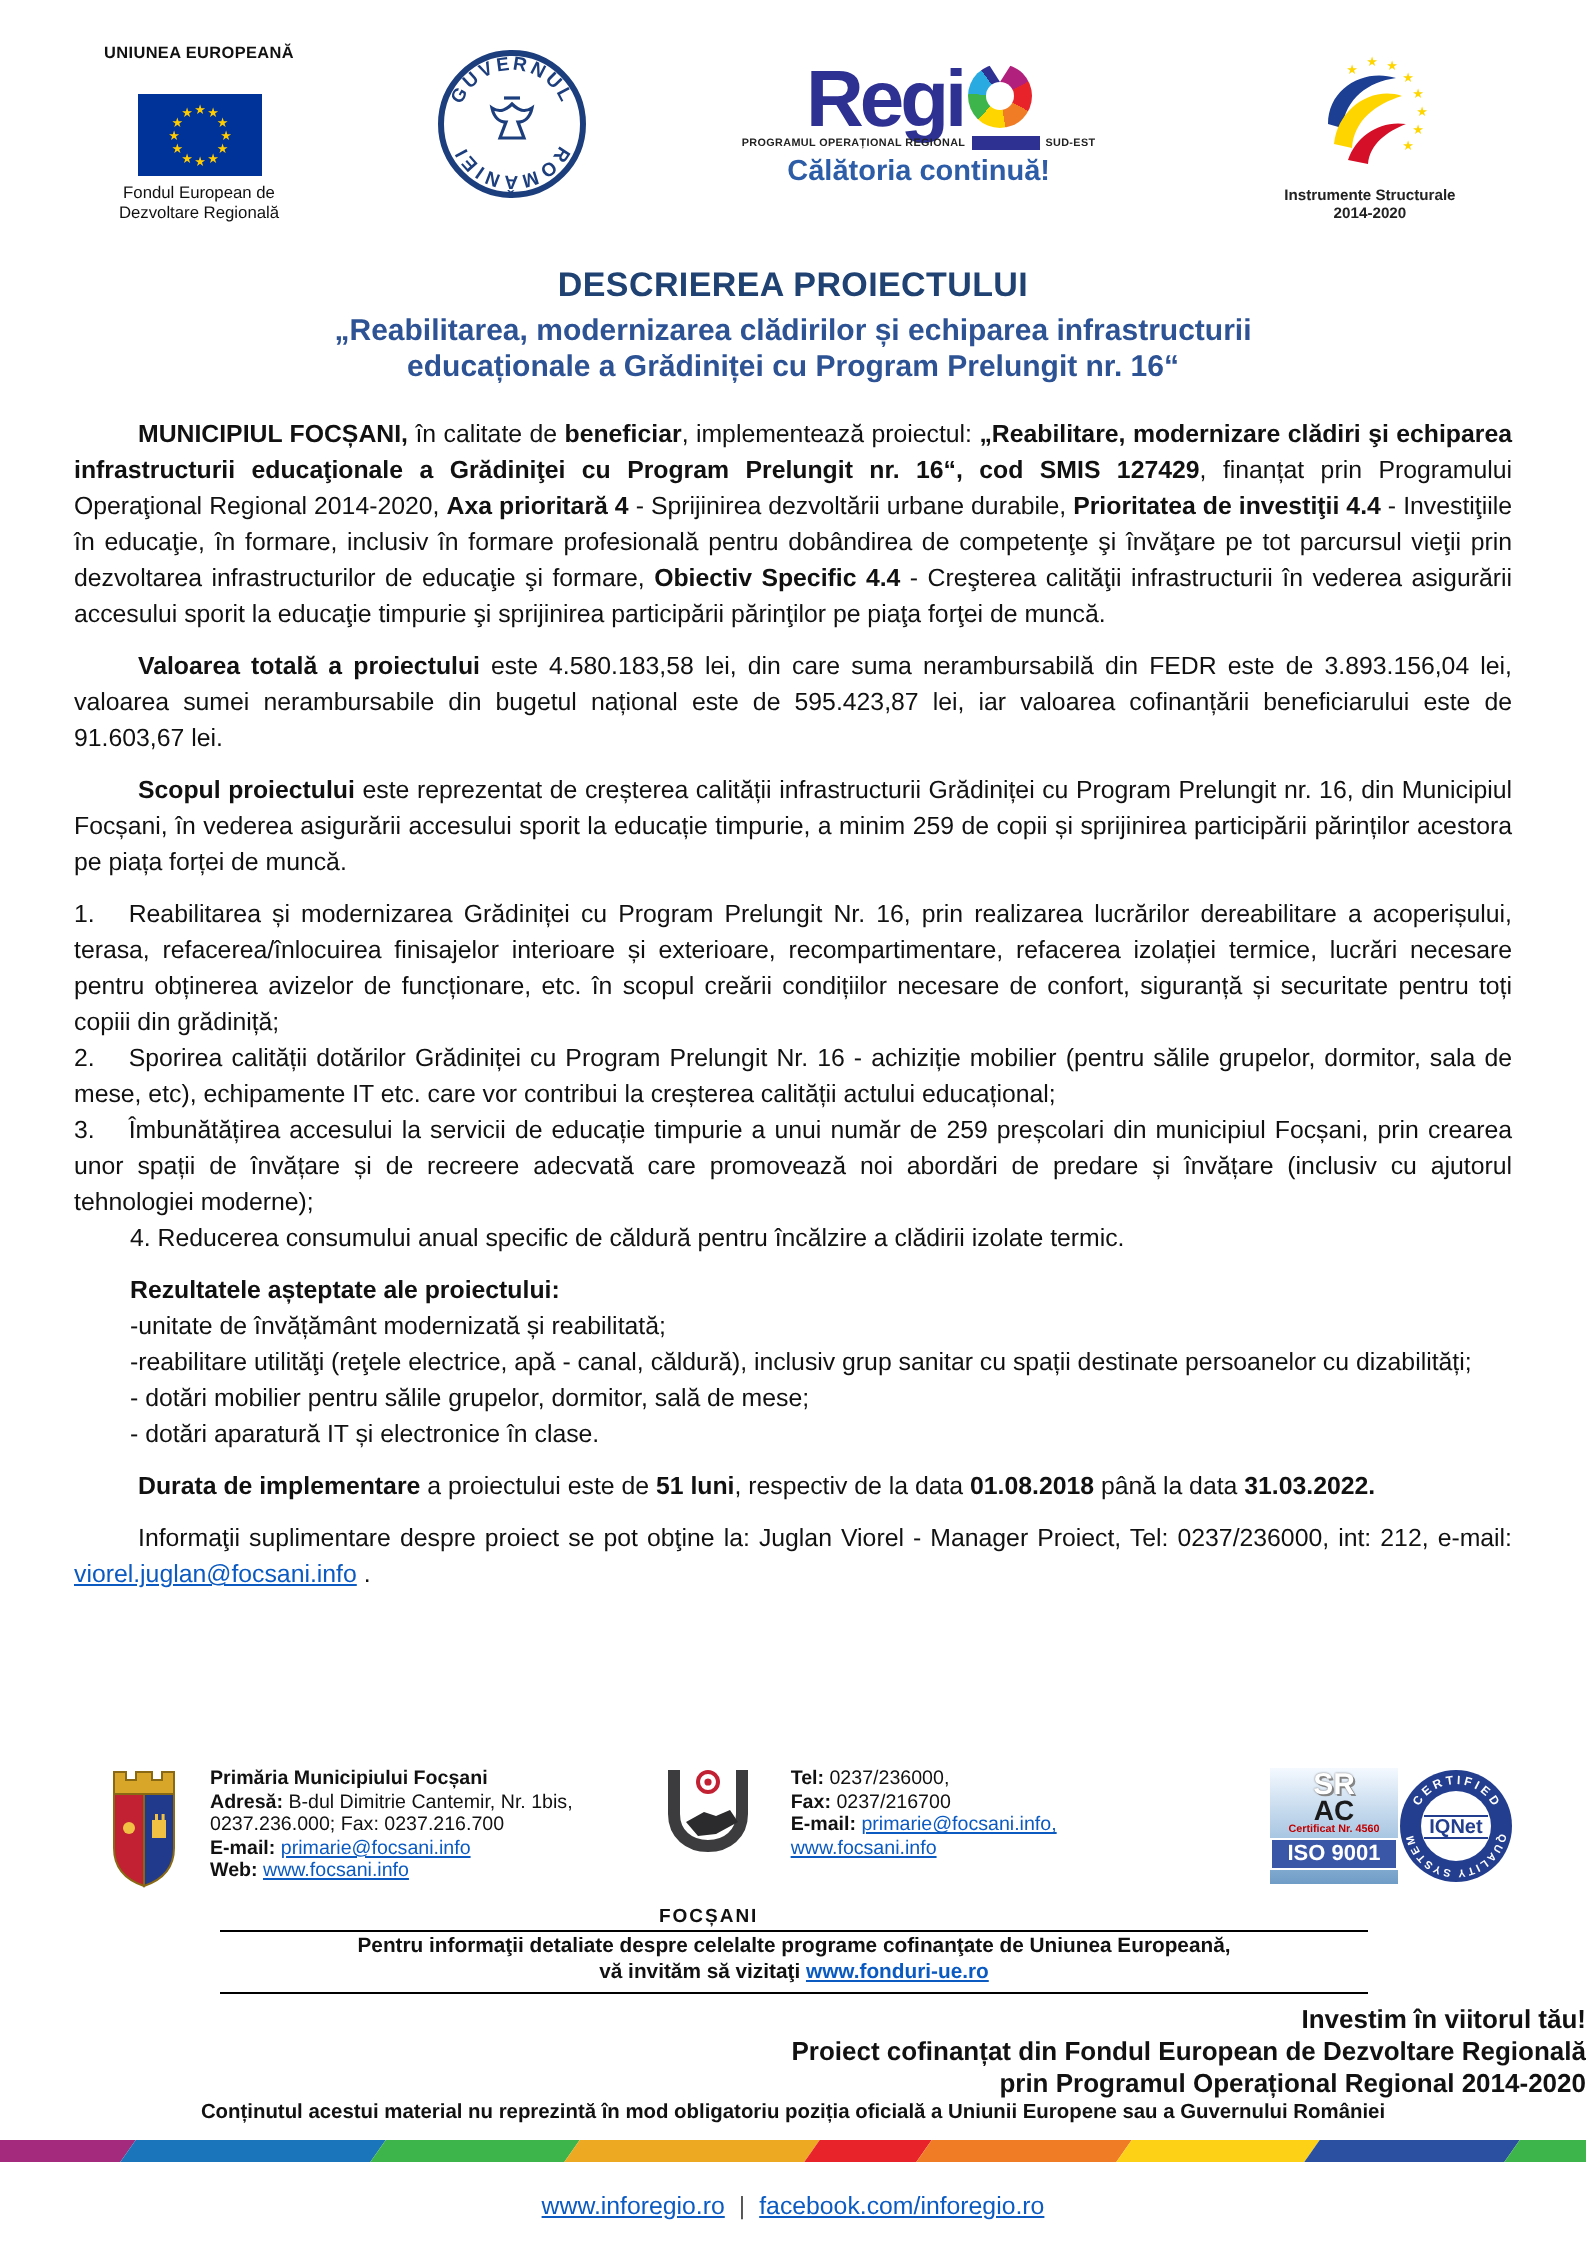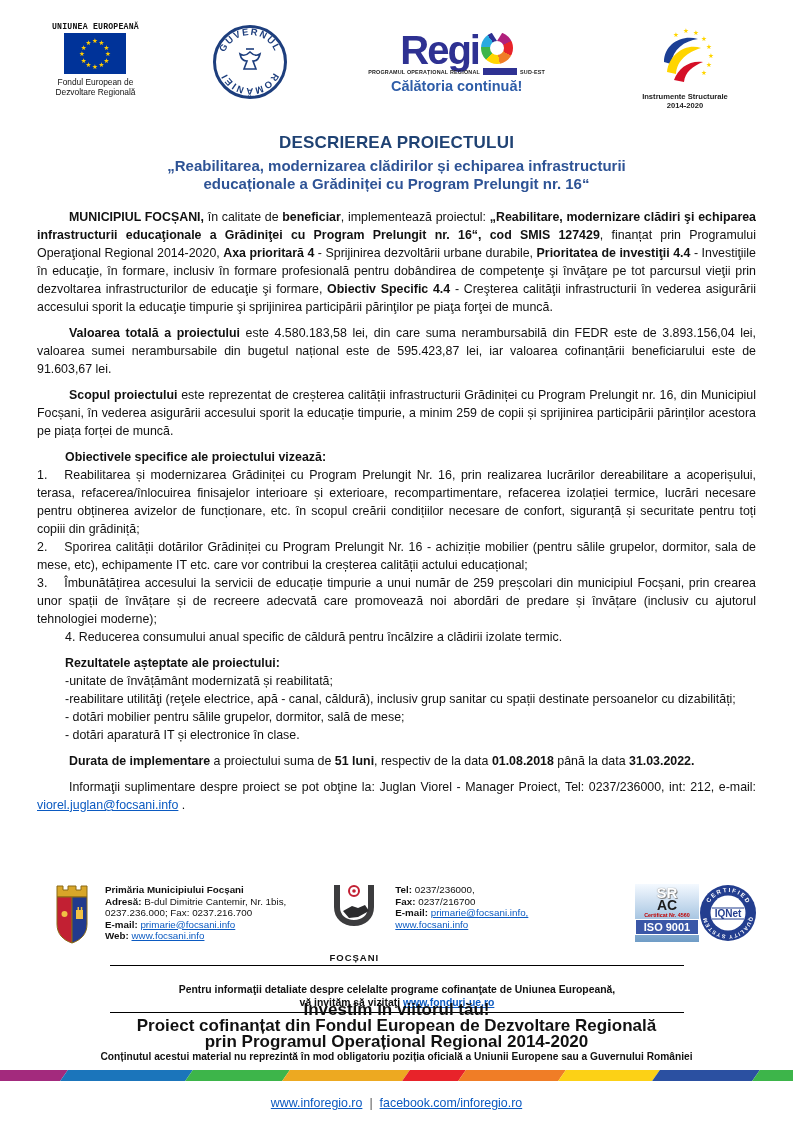--- a/index.html
+++ b/index.html
@@ -3,21 +3,21 @@
 <meta charset="utf-8">
 <style>
   html,body{margin:0;padding:0;background:#888;}
   .page{position:relative;width:793px;height:1123px;margin:0 auto;background:#fff;
         font-family:"Liberation Sans",sans-serif;color:#111;overflow:hidden;}
 
   
   .logos{position:absolute;top:22px;left:0;right:0;display:flex;justify-content:space-between;
          padding:0 48px 0 52px;align-items:flex-start;}
   .logo{text-align:center;}
-  .eu-top{font-size:8.2px;font-weight:bold;letter-spacing:.2px;margin-bottom:2px;font-family:Liberation Mono, monospace;}
+  .eu-top{font-size:8.2px;font-weight:bold;letter-spacing:.2px;margin-bottom:16px;}
   .eu-cap{font-size:8.4px;line-height:10px;margin-top:3px;}
   .eu-flag{display:block;margin:0 auto;}
   .gov{margin-top:2px;}
   .regio{width:190px;margin-top:8px;}
   .regio-word{display:flex;align-items:center;justify-content:center;}
   .regio-txt{font-size:40px;font-weight:bold;color:var(--regioblue);letter-spacing:-2px;line-height:40px;}
   .wheel{position:relative;width:32px;height:32px;border-radius:50%;margin-left:2px;margin-top:-4px;
          background:conic-gradient(from 18deg,#b0207c 0 45deg,#e8232a 45deg 100deg,#f07d26 100deg 152deg,
          #ffd500 152deg 205deg,#3db54a 205deg 256deg,#29aae1 256deg 306deg,#2e3192 306deg 342deg,#b0207c 342deg 360deg);}
   .wheel::before{content:"";position:absolute;inset:9px;background:#fff;border-radius:50%;}
@@ -60,22 +60,22 @@
   .srac .sr{font-size:15px;font-weight:bold;color:#fff;line-height:13px;margin-top:2px;
         text-shadow:0 0 1px #666,1px 1px 0 #888;}
   .srac .ac{font-size:14px;font-weight:bold;color:#1a1a1a;line-height:12px;}
   .srac .cert{font-size:5.4px;color:#c00000;font-weight:bold;margin:1px 0;}
   .srac .iso{width:100%;box-sizing:border-box;text-align:center;background:#3a57a7;color:#fff;
         font-size:11px;font-weight:bold;border:1.5px solid #fff;padding:1px 0;}
 
   
   .infobox{position:absolute;top:965px;left:110px;width:574px;border-top:1.4px solid #000;
            border-bottom:1.4px solid #000;text-align:center;font-size:10.4px;font-weight:bold;
-           line-height:12.5px;padding:18px 0 3px;}
-  .motto{position:absolute;top:1002px;left:0;right:0;text-align:center;font-size:17px;
+           line-height:12.5px;padding:2px 0 3px;}
+  .motto{position:absolute;top:1002px;left:0;right:0;text-align:right;font-size:13px;
          font-weight:bold;line-height:16px;}
   .disclaimer{position:absolute;top:1051px;left:0;right:0;text-align:center;font-size:10.2px;font-weight:bold;}
 
   
   .rainbow{position:absolute;top:1070px;left:0;width:793px;height:11px;overflow:hidden;display:flex;}
   .rainbow .seg{height:11px;transform:skewX(-35deg);flex:0 0 auto;}
   .rainbow .seg:nth-child(1){width:74px;margin-left:-10px;}
   .rainbow .seg:nth-child(2){width:125px;}
   .rainbow .seg:nth-child(3){width:97px;}
   .rainbow .seg:nth-child(4){width:120px;}
@@ -179,31 +179,30 @@
     <h2>
       <div>„Reabilitarea, modernizarea clădirilor și echiparea infrastructurii</div>
       <div>educaționale a Grădiniței cu Program Prelungit nr. 16“</div>
     </h2>
   </section>
 
   <main class="content">
     <p class="ind j"><span class="b">MUNICIPIUL FOCȘANI,</span><span> în calitate de </span><span class="b">beneficiar</span><span>, implementează proiectul: </span><span class="b">„Reabilitare, modernizare clădiri şi echiparea infrastructurii educaţionale a Grădiniţei cu Program Prelungit nr. 16“, cod SMIS 127429</span><span>, finanțat prin Programului Operaţional Regional 2014-2020, </span><span class="b">Axa prioritară 4</span><span> - Sprijinirea dezvoltării urbane durabile, </span><span class="b">Prioritatea de investiţii 4.4</span><span> - Investiţiile în educaţie, în formare, inclusiv în formare profesională pentru dobândirea de competenţe şi învăţare pe tot parcursul vieţii prin dezvoltarea infrastructurilor de educaţie şi formare, </span><span class="b">Obiectiv Specific 4.4</span><span> - Creşterea calităţii infrastructurii în vederea asigurării accesului sporit la educaţie timpurie şi sprijinirea participării părinţilor pe piaţa forţei de muncă.</span></p>
     <p class="ind j"><span class="b">Valoarea totală a proiectului</span><span> este 4.580.183,58 lei, din care suma nerambursabilă din FEDR este de 3.893.156,04 lei, valoarea sumei nerambursabile din bugetul național este de 595.423,87 lei, iar valoarea cofinanțării beneficiarului este de 91.603,67 lei.</span></p>
     <p class="ind j"><span class="b">Scopul proiectului</span><span> este reprezentat de creșterea calității infrastructurii Grădiniței cu Program Prelungit nr. 16, din Municipiul Focșani, în vederea asigurării accesului sporit la educație timpurie, a minim 259 de copii și sprijinirea participării părinților acestora pe piața forței de muncă.</span></p>
-    <p class="sub b nm">Obiectivele specifice ale proiectului vizează:</p>
     <p class="j nm"><span class="num">1.</span><span>Reabilitarea și modernizarea Grădiniței cu Program Prelungit Nr. 16, prin realizarea lucrărilor dereabilitare a acoperișului, terasa, refacerea/înlocuirea finisajelor interioare și exterioare, recompartimentare, refacerea izolației termice, lucrări necesare pentru obținerea avizelor de funcționare, etc. în scopul creării condițiilor necesare de confort, siguranță și securitate pentru toți copiii din grădiniță;</span></p>
     <p class="j nm"><span class="num">2.</span><span>Sporirea calității dotărilor Grădiniței cu Program Prelungit Nr. 16 - achiziție mobilier (pentru sălile grupelor, dormitor, sala de mese, etc), echipamente IT etc. care vor contribui la creșterea calității actului educațional;</span></p>
     <p class="j nm"><span class="num">3.</span><span>Îmbunătățirea accesului la servicii de educație timpurie a unui număr de 259 preșcolari din municipiul Focșani, prin crearea unor spații de învățare și de recreere adecvată care promovează noi abordări de predare și învățare (inclusiv cu ajutorul tehnologiei moderne);</span></p>
     <p class="sub">4. Reducerea consumului anual specific de căldură pentru încălzire a clădirii izolate termic.</p>
     <p class="sub b nm mt">Rezultatele așteptate ale proiectului:</p>
     <p class="sub j nm">-unitate de învățământ modernizată și reabilitată;</p>
     <p class="sub j nm">-reabilitare utilităţi (reţele electrice, apă - canal, căldură), inclusiv grup sanitar cu spații destinate persoanelor cu dizabilități;</p>
     <p class="sub j nm">- dotări mobilier pentru sălile grupelor, dormitor, sală de mese;</p>
     <p class="sub j">- dotări aparatură IT și electronice în clase.</p>
-    <p class="ind j mt"><span class="b">Durata de implementare</span><span> a proiectului suma de </span><span class="b">51 luni</span><span>, respectiv de la data </span><span class="b">01.08.2018</span><span> până la data </span><span class="b">31.03.2022.</span></p>
+    <p class="ind j mt"><span class="b">Durata de implementare</span><span> a proiectului este de </span><span class="b">51 luni</span><span>, respectiv de la data </span><span class="b">01.08.2018</span><span> până la data </span><span class="b">31.03.2022.</span></p>
     <p class="ind j mt"><span>Informaţii suplimentare despre proiect se pot obţine la: Juglan Viorel - Manager Proiect, Tel: 0237/236000, int: 212, e-mail: </span><a href="#" class="lnk">viorel.juglan@focsani.info</a><span> .</span></p>
   </main>
 
   <section class="contacts">
     <div class="cgroup">
       <svg width="48" height="62" viewBox="0 0 48 62">
         <path d="M9,2 h6 v4 h5 v-4 h8 v4 h5 v-4 h6 v11 h-30 z" fill="#d8a629" stroke="#8a6914" stroke-width="1"></path>
         <path d="M9,13 h15 v46 c-9,-3 -15,-9 -15,-19 z" fill="#c22033" stroke="#8a6914" stroke-width="1"></path>
         <path d="M24,13 h15 v27 c0,10 -6,16 -15,19 z" fill="#223a8c" stroke="#8a6914" stroke-width="1"></path>
         <circle cx="16.5" cy="30" r="3" fill="#f1c144"></circle>

